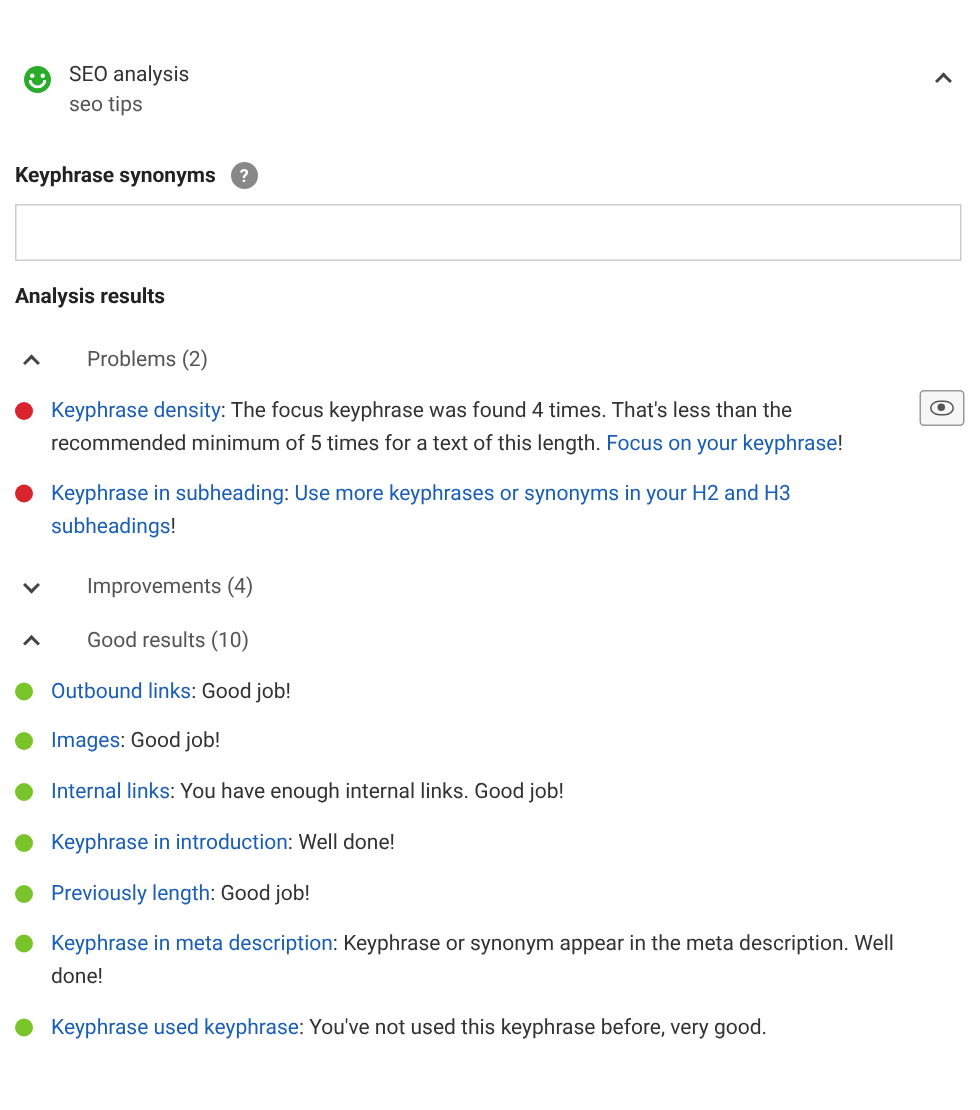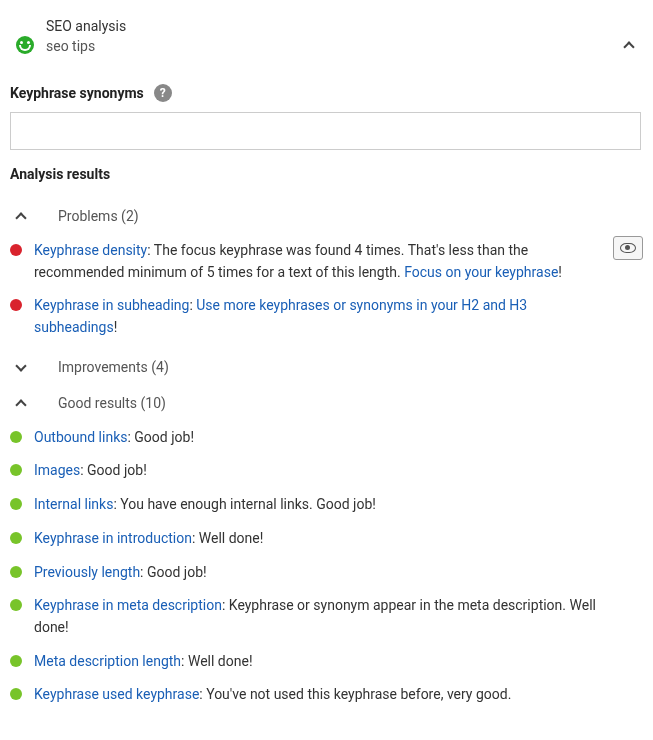--- a/index.html
+++ b/index.html
@@ -1,17 +1,17 @@
 <!DOCTYPE html>
 <html><head>
   <meta charset="utf-8">
   <style>
     * { box-sizing: border-box; margin: 0; padding: 0; }
     body { font-family: -apple-system, BlinkMacSystemFont, "Segoe UI", Roboto, sans-serif; font-size: 14px; color: #333; background: #fff; padding: 10px; width: 653px; }
-    .header-row { display: flex; align-items: flex-end; padding: 8px 0 14px 6px; }
+    .header-row { display: flex; align-items: flex-start; padding: 8px 0 14px 6px; margin-top: 24px; }
     .smiley-icon { width: 18px; height: 18px; border-radius: 50%; background: #2aab2a; position: relative; margin-right: 12px; margin-top: 2px; flex: none; }
     .smiley-icon::before, .smiley-icon::after { content: ""; position: absolute; }
     .smiley-icon::before { width: 3px; height: 3px; background: #fff; border-radius: 50%; top: 5px; left: 4px; box-shadow: 7px 0 0 #fff; }
     .smiley-icon::after { width: 8px; height: 4px; border: 2px solid #fff; border-top: none; border-radius: 0 0 8px 8px; top: 9px; left: 3px; }
     .header-texts { flex: 1; }
     .header-title { font-size: 14px; color: #333; margin-bottom: 4px; }
     .header-sub { font-size: 14px; color: #555; }
     .toggle-chevron { margin-right: 10px; margin-top: 4px; cursor: pointer; }
     .chevron { display: inline-block; width: 8px; height: 8px; border-right: 2px solid #444; border-bottom: 2px solid #444; }
     .chevron.up { transform: rotate(-135deg); margin-top: 4px; }
@@ -111,24 +111,20 @@
       <div class="result-row">
         <span class="bullet green"></span>
         <div class="result-text"><a>Previously length</a>: Good job!</div>
       </div>
       <div class="result-row">
         <span class="bullet green"></span>
         <div class="result-text"><a>Keyphrase in meta description</a>: Keyphrase or synonym appear in the meta description. Well done!</div>
       </div>
       <div class="result-row">
         <span class="bullet green"></span>
-        <div class="result-text"><a>Meta description length</a>: Well done!</div>
-      </div>
-      <div class="result-row">
-        <span class="bullet green"></span>
         <div class="result-text"><a>Keyphrase used keyphrase</a>: You've not used this keyphrase before, very good.</div>
       </div>
     </div>
 
 </div>
 
 
 
 
 </body></html>

